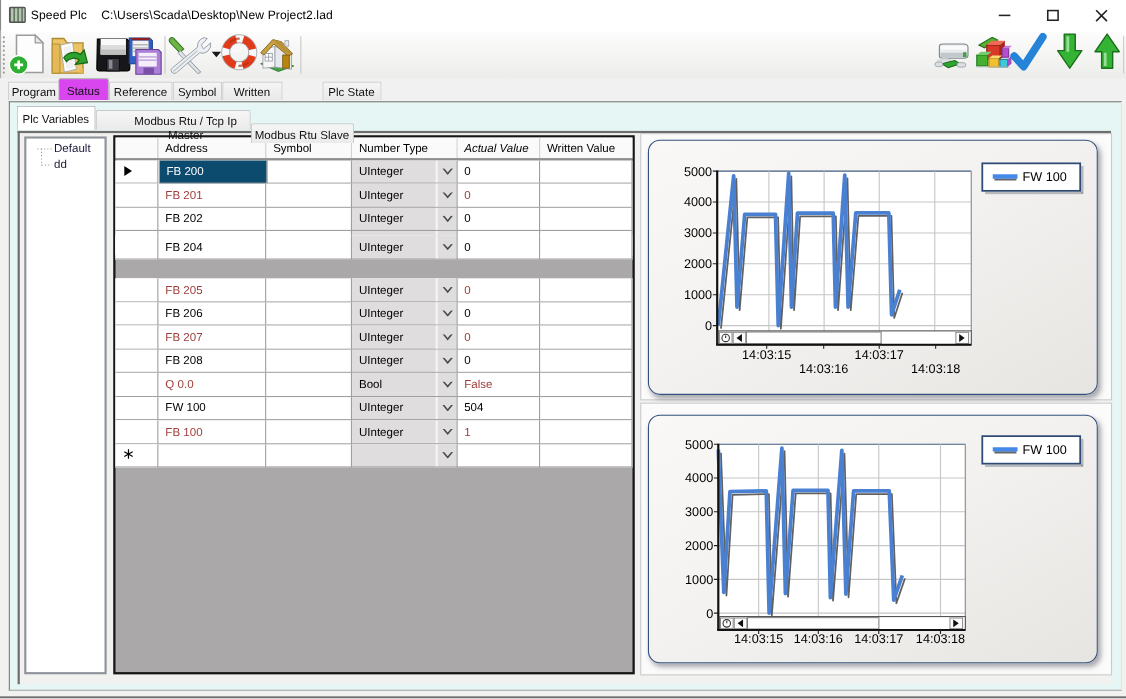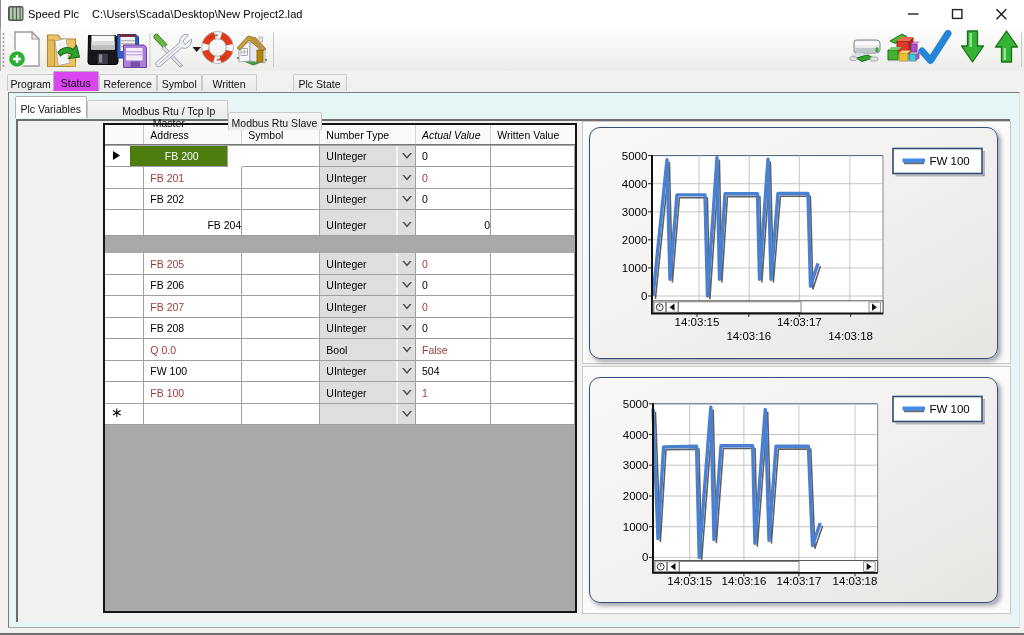--- a/index.html
+++ b/index.html
@@ -208,36 +208,47 @@
   <div class="mtab" style="left:157px;width:44.5px;">Symbol</div>
   <div class="mtab" style="left:201.5px;width:55px;">Written</div>
   <div class="mtab" style="left:256.5px;width:54px;margin-left:36px;">Plc State</div>
 </div>
 <div class="abs" id="page">
   <div id="group"></div>
   <div class="itab active" style="left:14.5px;top:5px;width:72.5px;height:22px;padding-top:6px;">Plc Variables</div>
   <div class="itab" style="left:87px;top:9px;width:140.5px;height:18px;padding-top:4px;padding-left:23px;">Modbus Rtu / Tcp Ip Master</div>
   <div class="itab" style="left:227.5px;top:21px;width:94px;height:18px;padding-top:4px;">Modbus Rtu Slave</div>
   <div id="holder">
+    <div id="tree">
+      <svg width="75" height="60" style="position:absolute;left:0;top:0">
+        <g stroke="#9a9a9a" stroke-width="1" stroke-dasharray="1 2">
+          <line x1="13.8" y1="9" x2="13.8" y2="24.5"></line>
+          <line x1="10" y1="9.5" x2="23" y2="9.5"></line>
+          <line x1="13.8" y1="24" x2="23" y2="24"></line>
+        </g>
+      </svg>
+      <div style="position:absolute;left:25.5px;top:3.5px;">Default</div>
+      <div style="position:absolute;left:25.5px;top:18px;">dd</div>
+    </div>
     <div id="grid">
       <div class="hdrcell" style="left:0;width:39px;border-right-color:#c6c6c6;"></div>
       <div class="hdrcell" style="left:39px;width:98px;">Address</div>
       <div class="hdrcell" style="left:137px;width:78px;">Symbol</div>
       <div class="hdrcell" style="left:215px;width:95.7px;">Number Type</div>
       <div class="hdrcell" style="left:310.7px;width:75.2px;font-style:italic;">Actual Value</div>
       <div class="hdrcell" style="left:385.9px;width:84.1px;border-right:none;">Written Value</div>
       <div id="hdrline"></div>
       <div id="rows">
 <div class="row" style="top:20.5px;">
 <div class="rowhdr">
               <svg width="10" height="10" style="position:absolute;left:7px;top:5px">
                 <path d="M1 0 L8 4.5 L1 9 Z" fill="#000"></path>
               </svg>
             </div>
-<div class="cell" style="left:25px;width:98px;background:#4d7c0f;color:#fff;text-align:center;">FB 200</div>
+<div class="cell" style="left:40px;width:98px;background:#0c4a6e;color:#fff;">FB 200</div>
 <div class="cell" style="left:137px;width:78px;"></div>
 <div class="cell combo" style="left:215px;width:95.7px;">
               <span class="txt">UInteger</span>
               <div class="cbtn"></div>
             </div>
 <div class="cell" style="left:310.7px;width:75.2px;">0</div>
 <div class="cell" style="left:385.9px;width:84.1px;"></div>
 </div>
 <div class="row alt" style="top:42.0px;">
 <div class="rowhdr"></div>
@@ -265,21 +276,21 @@
 <div class="rowhdr"></div>
 <div class="cell" style="left:39px;width:98px;">FB 203</div>
 <div class="cell" style="left:137px;width:78px;"></div>
 <div class="cell combo" style="left:215px;width:95.7px;">
               <span class="txt">UInteger</span>
               <div class="cbtn"></div>
             </div>
 <div class="cell" style="left:310.7px;width:75.2px;">0</div>
 <div class="cell" style="left:385.9px;width:84.1px;"></div>
 </div>
-<div class="row" style="top:89px;text-align:right;">
+<div class="row" style="top:89px;">
 <div class="rowhdr"></div>
 <div class="cell" style="left:39px;width:98px;">FB 204</div>
 <div class="cell" style="left:137px;width:78px;"></div>
 <div class="cell combo" style="left:215px;width:95.7px;">
               <span class="txt">UInteger</span>
               <div class="cbtn"></div>
             </div>
 <div class="cell" style="left:310.7px;width:75.2px;">0</div>
 <div class="cell" style="left:385.9px;width:84.1px;"></div>
 </div>

